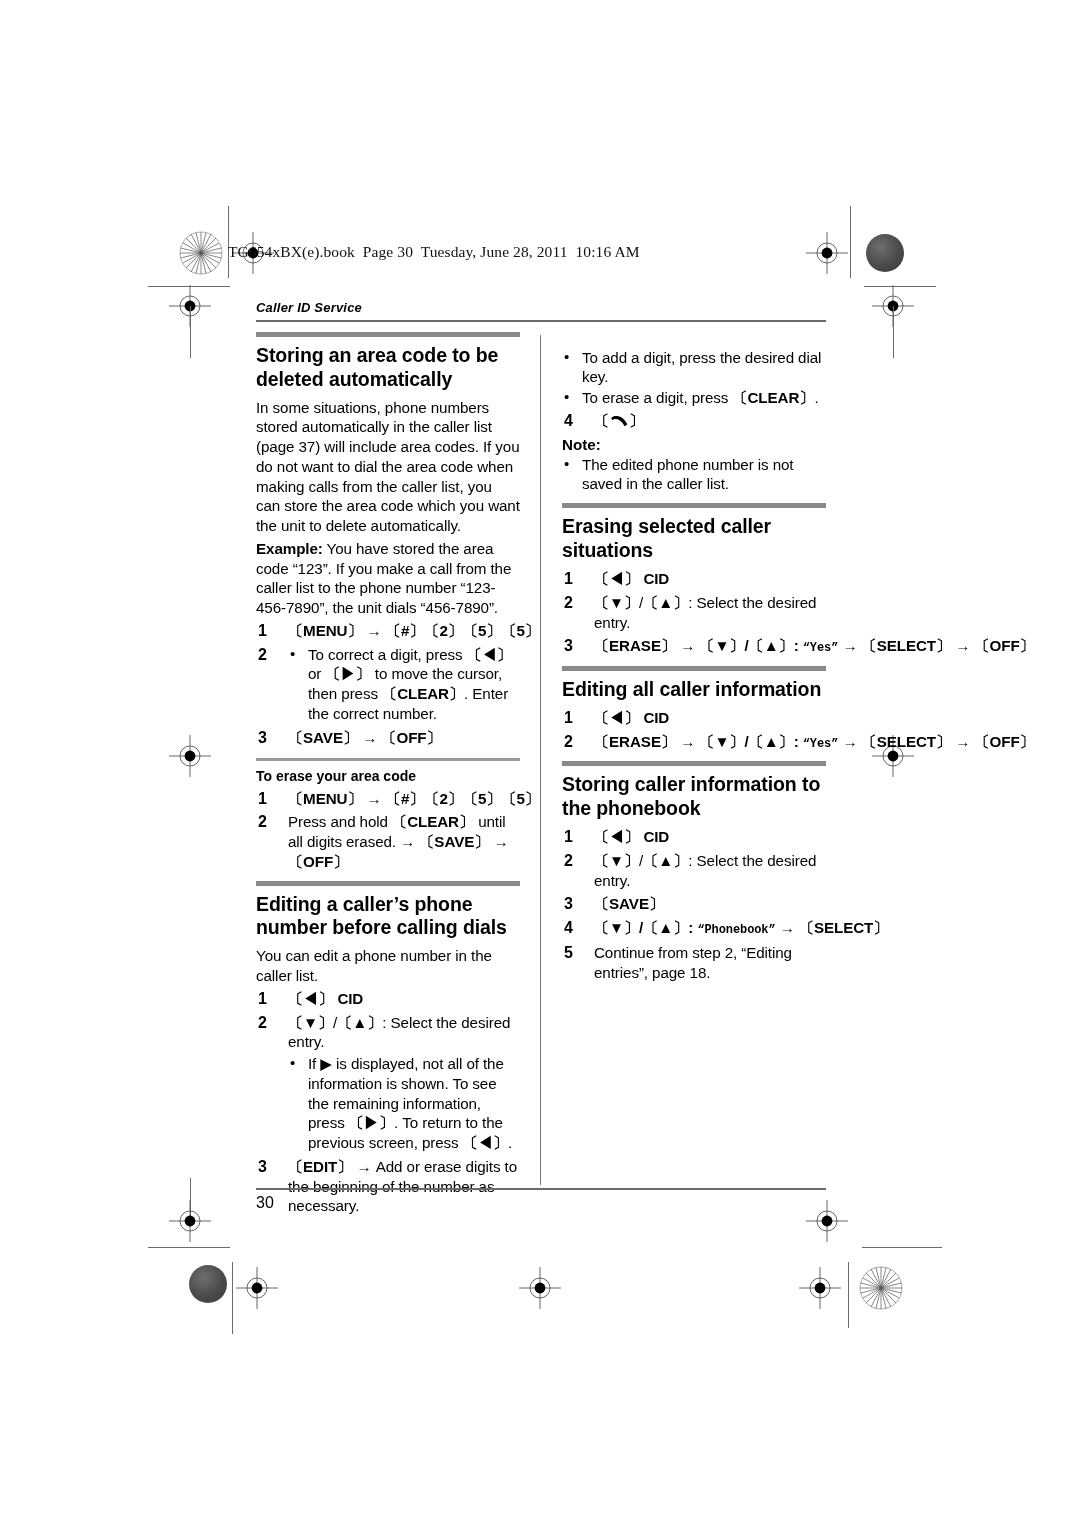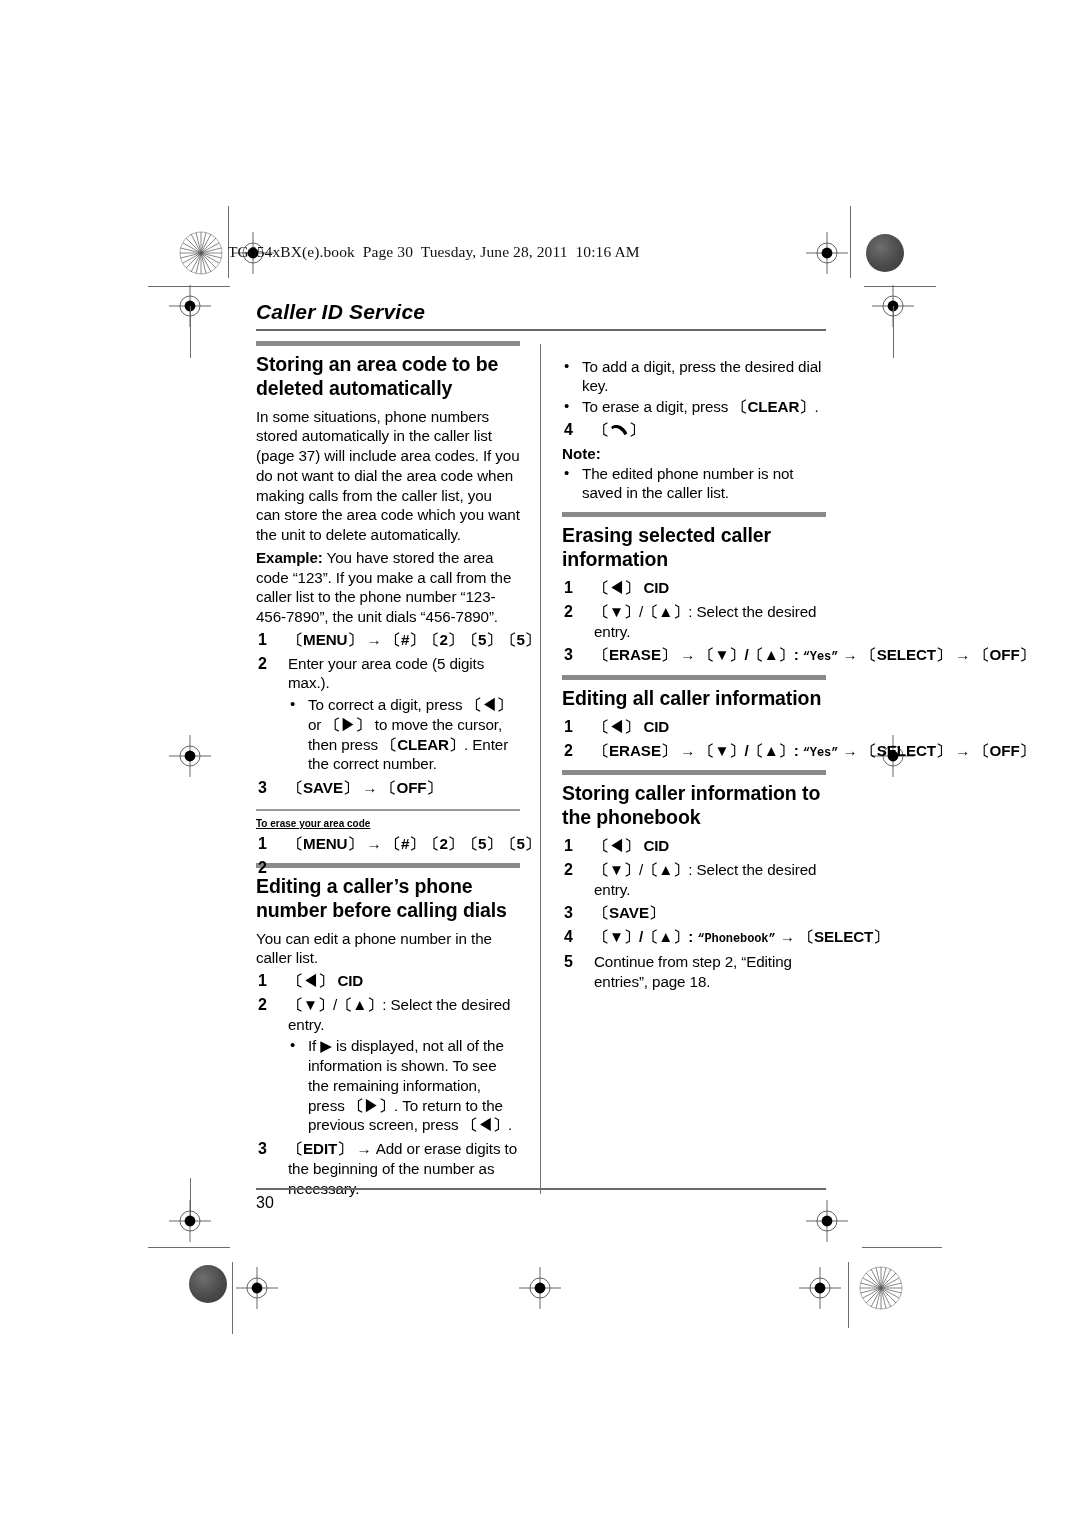--- a/index.html
+++ b/index.html
@@ -38,21 +38,21 @@
     color: #111;
   }
 
   
   .page {
     position: absolute;
     left: 256px; top: 300px;
     width: 570px;
   }
   .running-head {
-    font-size: 21px;
+    font-size: 13px;
     font-weight: bold;
     font-style: italic;
     letter-spacing: 0.2px;
     margin-bottom: 5px;
   }
   .head-rule {
     height: 1.6px;
     background: #6a6a6a;
     margin-bottom: 10px;
   }
@@ -91,24 +91,23 @@
   }
 
   h2.sect {
     font-size: 19.5px;
     font-weight: bold;
     line-height: 1.23;
     margin: 0 0 6px 0;
     letter-spacing: -0.1px;
   }
   h3.subsect {
-    font-size: 10px;
+    font-size: 14px;
     font-weight: bold;
     margin: 0 0 5px 0;
-    text-decoration: underline;
   }
   p.body {
     font-size: 15.2px;
     line-height: 1.30;
     margin: 0 0 3px 0;
     letter-spacing: -0.1px;
   }
   .note-label {
     font-size: 15.2px;
     font-weight: bold;
@@ -384,40 +383,40 @@
       <p class="body">In some situations, phone numbers stored automatically in the caller list (page 37) will include area codes. If you do not want to dial the area code when making calls from the caller list, you can store the area code which you want the unit to delete automatically.</p>
       <p class="body"><span class="kb">Example:</span><span> You have stored the area code “123”. If you make a call from the caller list to the phone number “123-456-7890”, the unit dials “456-7890”.</span></p>
 
       <ol class="steps">
         <li>
           <span class="num">1</span>
           <span class="key"><span class="kb">〔MENU〕</span> → <span class="kb">〔#〕</span><span class="kb">〔2〕</span><span class="kb">〔5〕</span><span class="kb">〔5〕</span></span>
         </li>
         <li>
           <span class="num">2</span>
-          <span>Enter your area code (5 digits max.).</span>
           <ul class="bullets">
             <li>To correct a digit, press <span class="kb">〔◀〕</span> or <span class="kb">〔▶〕</span> to move the cursor, then press <span class="kb">〔CLEAR〕</span>. Enter the correct number.</li>
           </ul>
         </li>
         <li>
           <span class="num">3</span>
           <span class="key"><span class="kb">〔SAVE〕</span> → <span class="kb">〔OFF〕</span></span>
         </li>
       </ol>
 
       <div class="rule-thin"></div>
       <h3 class="subsect">To erase your area code</h3>
       <ol class="steps">
         <li>
           <span class="num">1</span>
           <span class="key"><span class="kb">〔MENU〕</span> → <span class="kb">〔#〕</span><span class="kb">〔2〕</span><span class="kb">〔5〕</span><span class="kb">〔5〕</span></span>
         </li>
         <li>
           <span class="num">2</span>
+          <span>Press and hold <span class="kb">〔CLEAR〕</span> until all digits erased. → <span class="kb">〔SAVE〕</span> → <span class="kb">〔OFF〕</span></span>
         </li>
       </ol>
 
       <div class="bar-thick"></div>
       <h2 class="sect">Editing a caller’s phone number before calling dials</h2>
       <p class="body">You can edit a phone number in the caller list.</p>
       <ol class="steps">
         <li>
           <span class="num">1</span>
           <span class="key"><span class="kb">〔◀〕</span> CID</span>
@@ -453,21 +452,21 @@
                 </svg></span>〕</span>
         </li>
       </ol>
 
       <div class="note-label">Note:</div>
       <ul class="bullets">
         <li>The edited phone number is not saved in the caller list.</li>
       </ul>
 
       <div class="bar-thick"></div>
-      <h2 class="sect">Erasing selected caller information</h2>
+      <h2 class="sect">Erasing selected caller situations</h2>
       <ol class="steps">
         <li>
           <span class="num">1</span>
           <span class="key"><span class="kb">〔◀〕</span> CID</span>
         </li>
         <li>
           <span class="num">2</span>
           <span><span class="kb">〔▼〕</span>/<span class="kb">〔▲〕</span>: Select the desired entry.</span>
         </li>
         <li>

